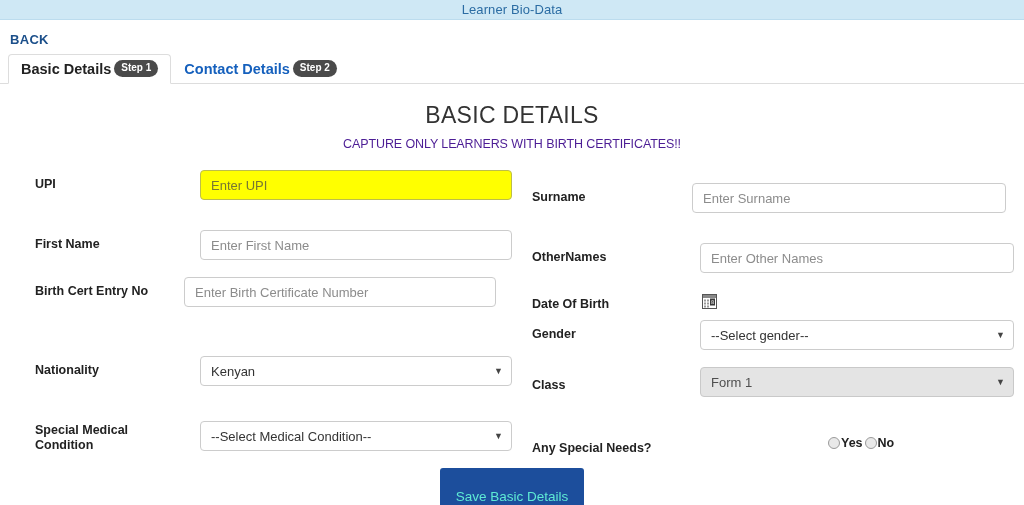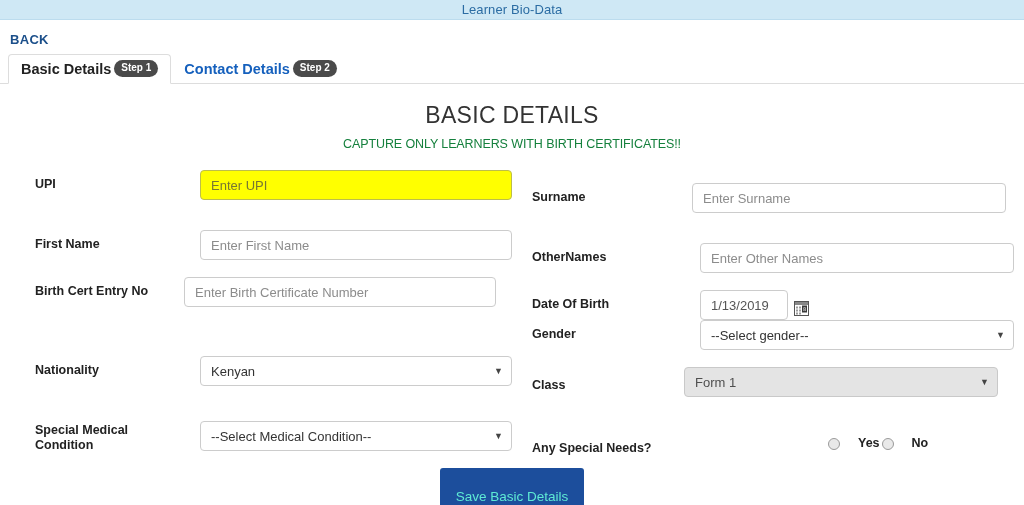--- a/index.html
+++ b/index.html
@@ -98,21 +98,21 @@
   .page-title {
     text-align: center;
     font-size: 23px;
     color: #333333;
     font-weight: normal;
     margin: 18px 0 0 0;
     letter-spacing: .3px;
   }
   .warning {
     text-align: center;
-    color: #15803d;
+    color: #4c1d95;
     font-size: 12.5px;
     margin: 8px 0 0 0;
     letter-spacing: -.1px;
   }
 
   
   .form-wrap {
     position: relative;
     margin-top: 8px;
     height: 320px;
@@ -194,22 +194,22 @@
   .radio-group {
     display: flex;
     align-items: center;
     gap: 2px;
     font-size: 12.5px;
     font-weight: bold;
     color: #222222;
   }
   .radio-group .opt {
     display: flex;
-    align-items: flex-end;
-    gap: 18px;
+    align-items: center;
+    gap: 1px;
     cursor: pointer;
   }
   .radio-dot {
     width: 12px;
     height: 12px;
     border-radius: 50%;
     border: 1px solid #9a9a9a;
     background: #e9e9e9;
     display: inline-block;
     box-sizing: border-box;
@@ -323,21 +323,20 @@
       <span class="label">OtherNames</span>
     </div>
     <div class="control" style="left:188px; top:84px;">
       <input class="txt" style="width: 314px;" type="text" placeholder="Enter Other Names">
     </div>
 
     <div class="field" style="left:20px; top:134px;">
       <span class="label">Date Of Birth</span>
     </div>
     <div class="control" style="left:188px; top:131px;">
-      <input class="txt date-input" type="text" value="1/13/2019" style="">
       <span class="cal-icon">
         <svg width="15" height="15" viewBox="0 0 15 15" xmlns="http://www.w3.org/2000/svg">
           <rect x="0.5" y="0.5" width="14" height="14" fill="#ffffff" stroke="#555555"></rect>
           <rect x="1" y="1" width="13" height="3" fill="#888888"></rect>
           <g fill="#9a9a9a">
             <rect x="2" y="5.5" width="2" height="2"></rect>
             <rect x="5" y="5.5" width="2" height="2"></rect>
             <rect x="8" y="5.5" width="2" height="2"></rect>
             <rect x="11" y="5.5" width="2" height="2"></rect>
             <rect x="2" y="8.5" width="2" height="2"></rect>
@@ -361,21 +360,21 @@
         <select class="sel" style="width:314px;">
           <option>--Select gender--</option>
         </select>
         <span class="select-arrow">▼</span>
       </span>
     </div>
 
     <div class="field" style="left:20px; top:215px;">
       <span class="label">Class</span>
     </div>
-    <div class="control" style="left:172px; top:208px;">
+    <div class="control" style="left:188px; top:208px;">
       <span class="select-wrap">
         <select class="sel disabled" style="width:314px;">
           <option>Form 1</option>
         </select>
         <span class="select-arrow">▼</span>
       </span>
     </div>
 
     <div class="field" style="left:20px; top:278px;">
       <span class="label">Any Special Needs?</span>

